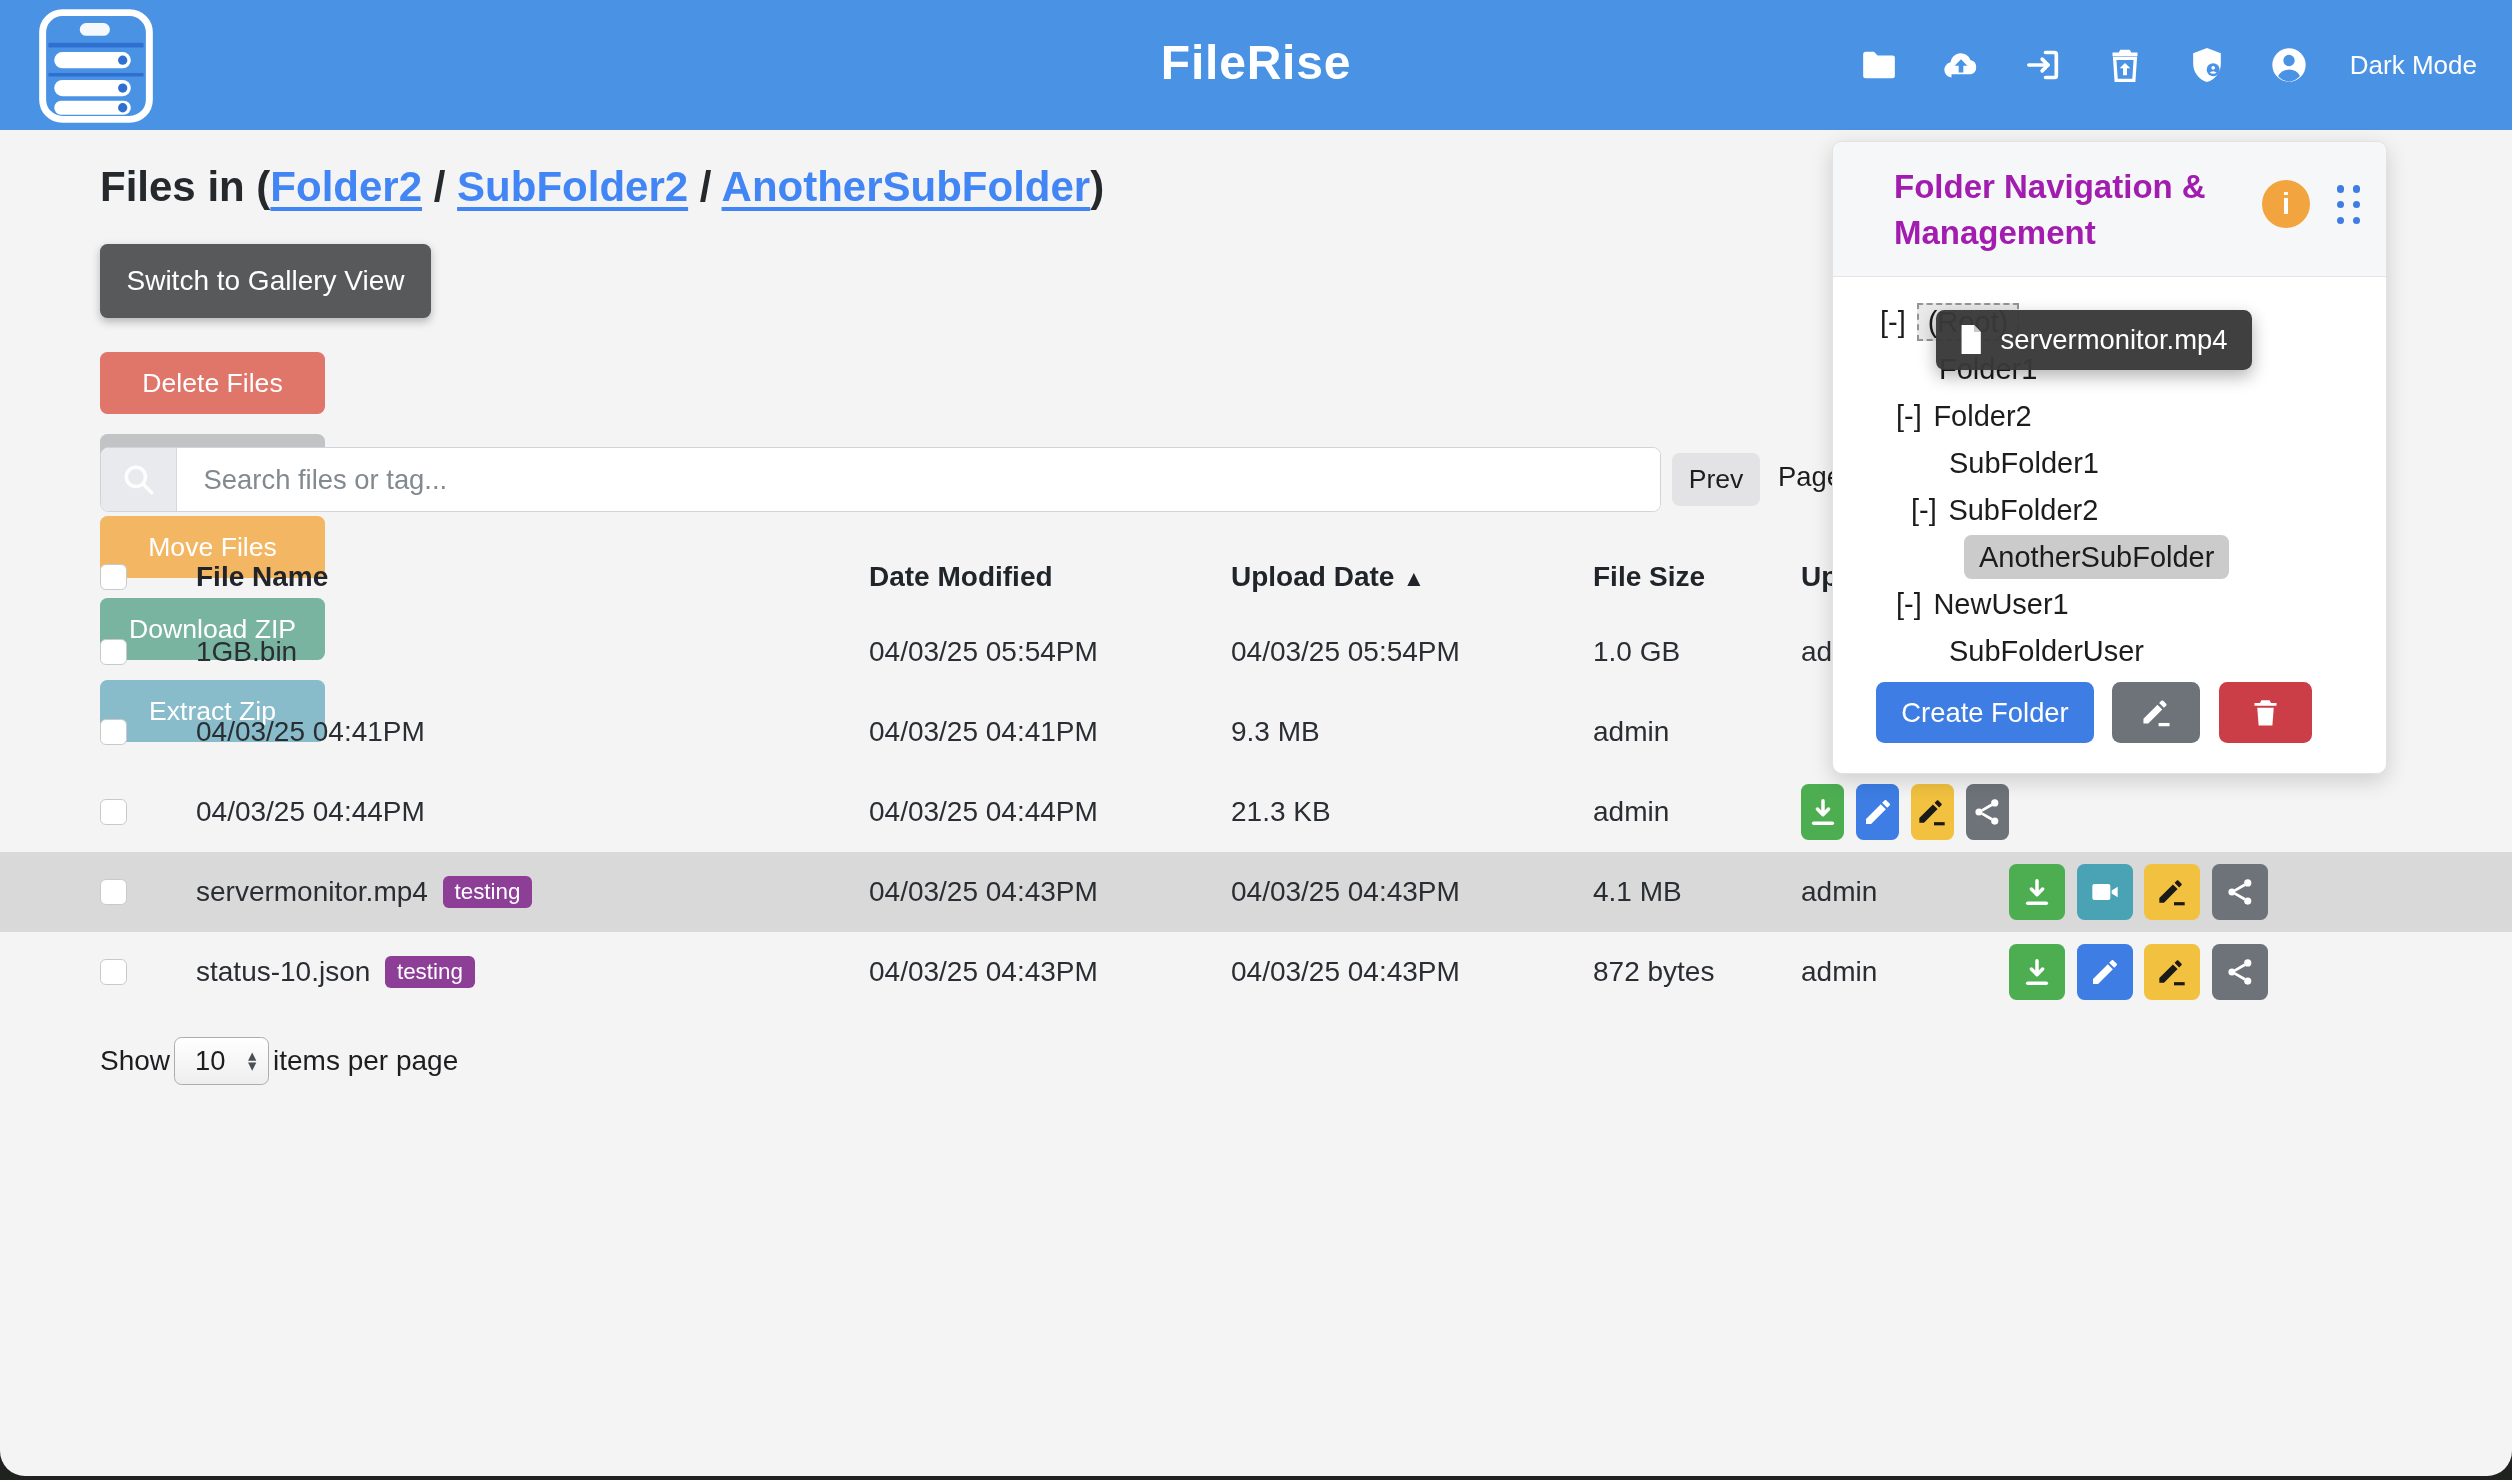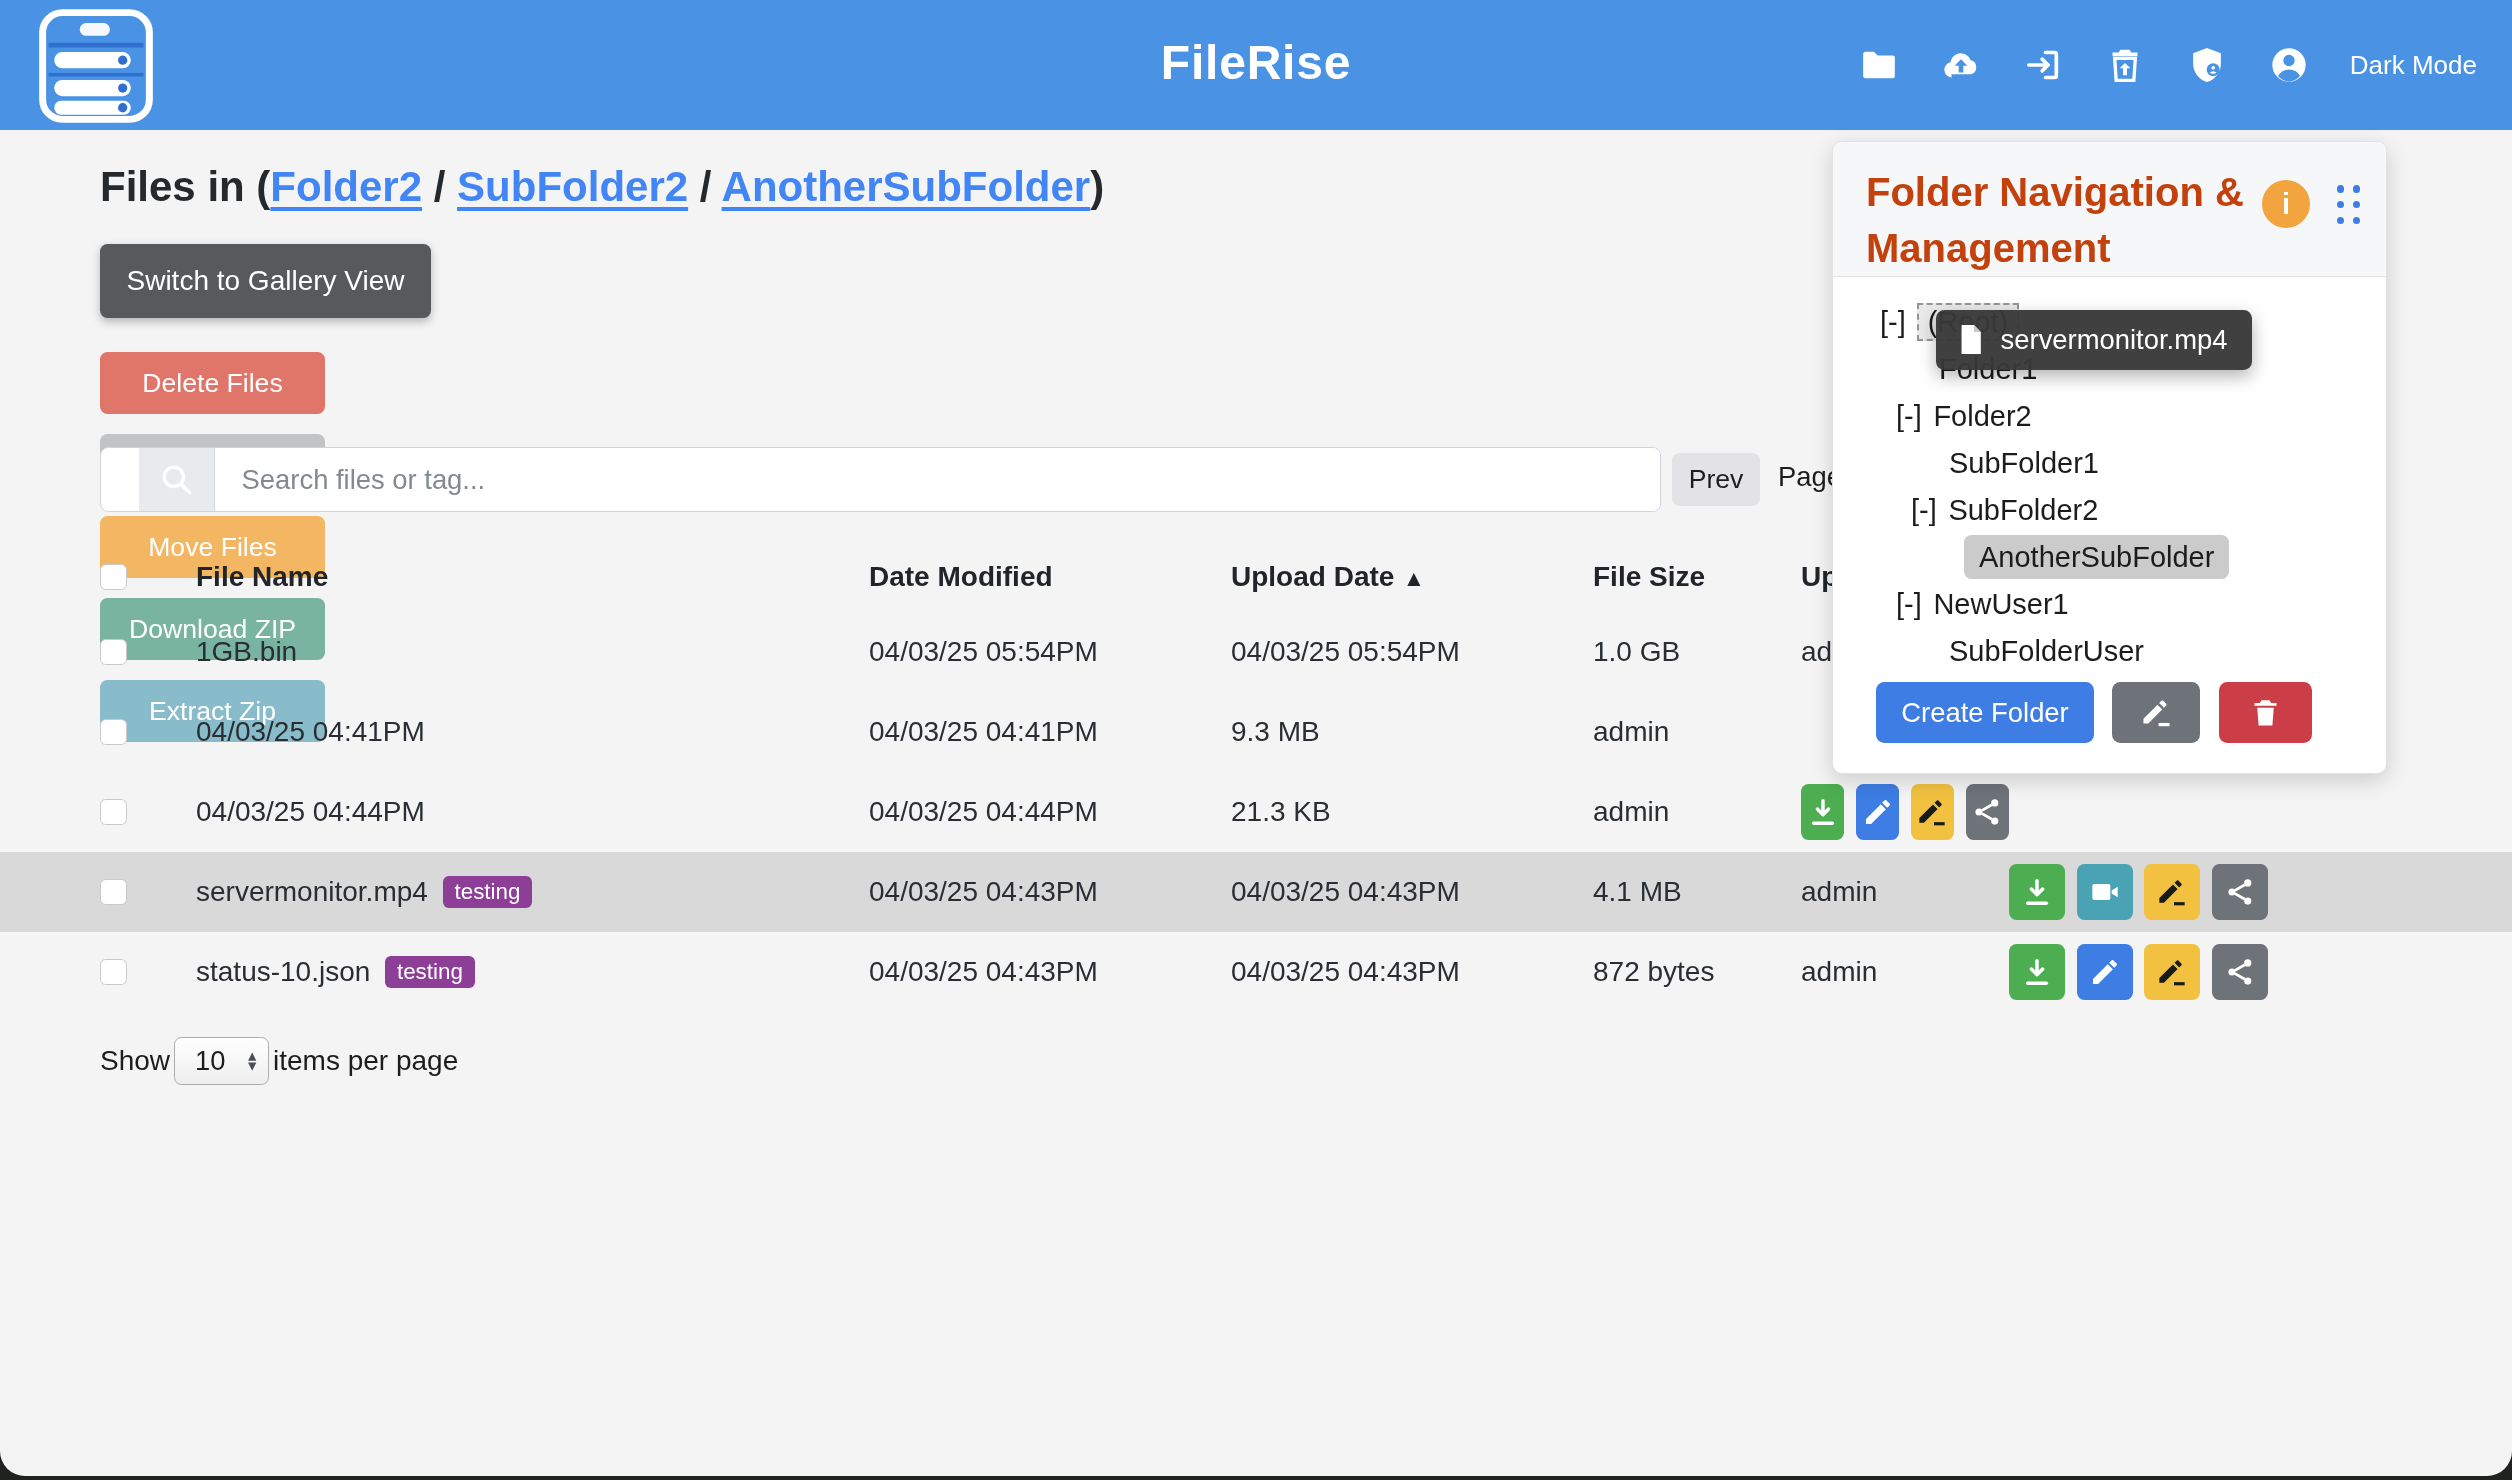--- a/index.html
+++ b/index.html
@@ -32,21 +32,21 @@
   .bulk-btn { height:62px; padding:0 29px; border:none; border-radius:7.5px; color:#fff;
               font-size:26.6px; font-family:inherit; }
   .b-delete { background:#e0756a; }
   .b-copy   { background:#c2c3c5; }
   .b-move   { background:#f3b663; }
   .b-dlzip  { background:#79b4a1; }
   .b-exzip  { background:#89bcca; }
 
   
   .searchbox { position:absolute; left:100px; top:447px; width:1561px; height:65px;
-               display:flex; border:1.7px solid #cfd4da; border-radius:8.3px; overflow:hidden; background:#fff;padding-left:38px; }
+               display:flex; border:1.7px solid #cfd4da; border-radius:8.3px; overflow:hidden; background:#fff; }
   .search-icon-seg { width:76px; background:#e8eaed; border-right:1.7px solid #d4d8dc;
                      display:flex; align-items:center; justify-content:center; }
   .search-icon-seg svg { width:37px; height:37px; }
   .search-input { flex:1; border:none; outline:none; font-size:27.4px; padding:0 26.6px;
                   color:#333; font-family:inherit; background:#fff; }
   .search-input::placeholder { color:#82898f; }
   .prev-btn { position:absolute; left:1672px; top:453px; width:88px; height:53px;
               background:#e3e3e5; border:none; border-radius:7.5px; font-size:26.6px; color:#1d1d1f; font-family:inherit; }
   .page-label { position:absolute; left:1778px; top:461px; font-size:27.4px; color:#1d1d1f; white-space:nowrap; }
 
@@ -75,21 +75,21 @@
                      background:linear-gradient(#ffffff,#eeeeee); display:flex; align-items:center;
                      padding:0 11.6px 0 20px; font-size:27.4px; gap:6.6px; }
   .per-page-select .val { flex:1; }
   .spin { display:flex; flex-direction:column; line-height:0.62; font-size:16.6px; color:#4a4f55; }
 
   
   .fpanel { position:absolute; left:1832px; top:141px; width:555px; height:633px; background:#fff;
             border:0.8px solid #e2e2e2; border-radius:10px; box-shadow:0 6.6px 21.6px rgba(0,0,0,.16); z-index:20; }
   .fp-head { position:relative; height:135px; background:#f6f7f8; border-bottom:1.7px solid #e4e4e6;
              border-radius:10px 10px 0 0; padding:21.6px 0 0 33px; }
-  .fp-title { font-size:40px; font-weight:bold; color:#c2410c; line-height:1.4; width:440px; }
+  .fp-title { font-size:33px; font-weight:bold; color:#a21caf; line-height:1.4; width:440px;margin-left:28px; }
   .info-badge { position:absolute; right:76px; top:38px; width:48px; height:48px; border-radius:50%;
                 background:#f2a43e; color:#fff; font-size:29px; font-weight:bold; font-style:normal;
                 display:flex; align-items:center; justify-content:center; }
   .drag-dots { position:absolute; right:25px; top:43px; display:grid; grid-template-columns:8.3px 8.3px;
                grid-auto-rows:8.3px; gap:7.5px; }
   .drag-dots i { width:7.5px; height:7.5px; border-radius:50%; background:#3d7de4; }
   .fp-tree { padding-top:21.6px; font-size:29px; color:#1c1c1c; position:relative; }
   .tnode { height:47px; display:flex; align-items:center; gap:11.6px; }
   .tog { white-space:pre; }
   .ind-root   { padding-left:47px; }

